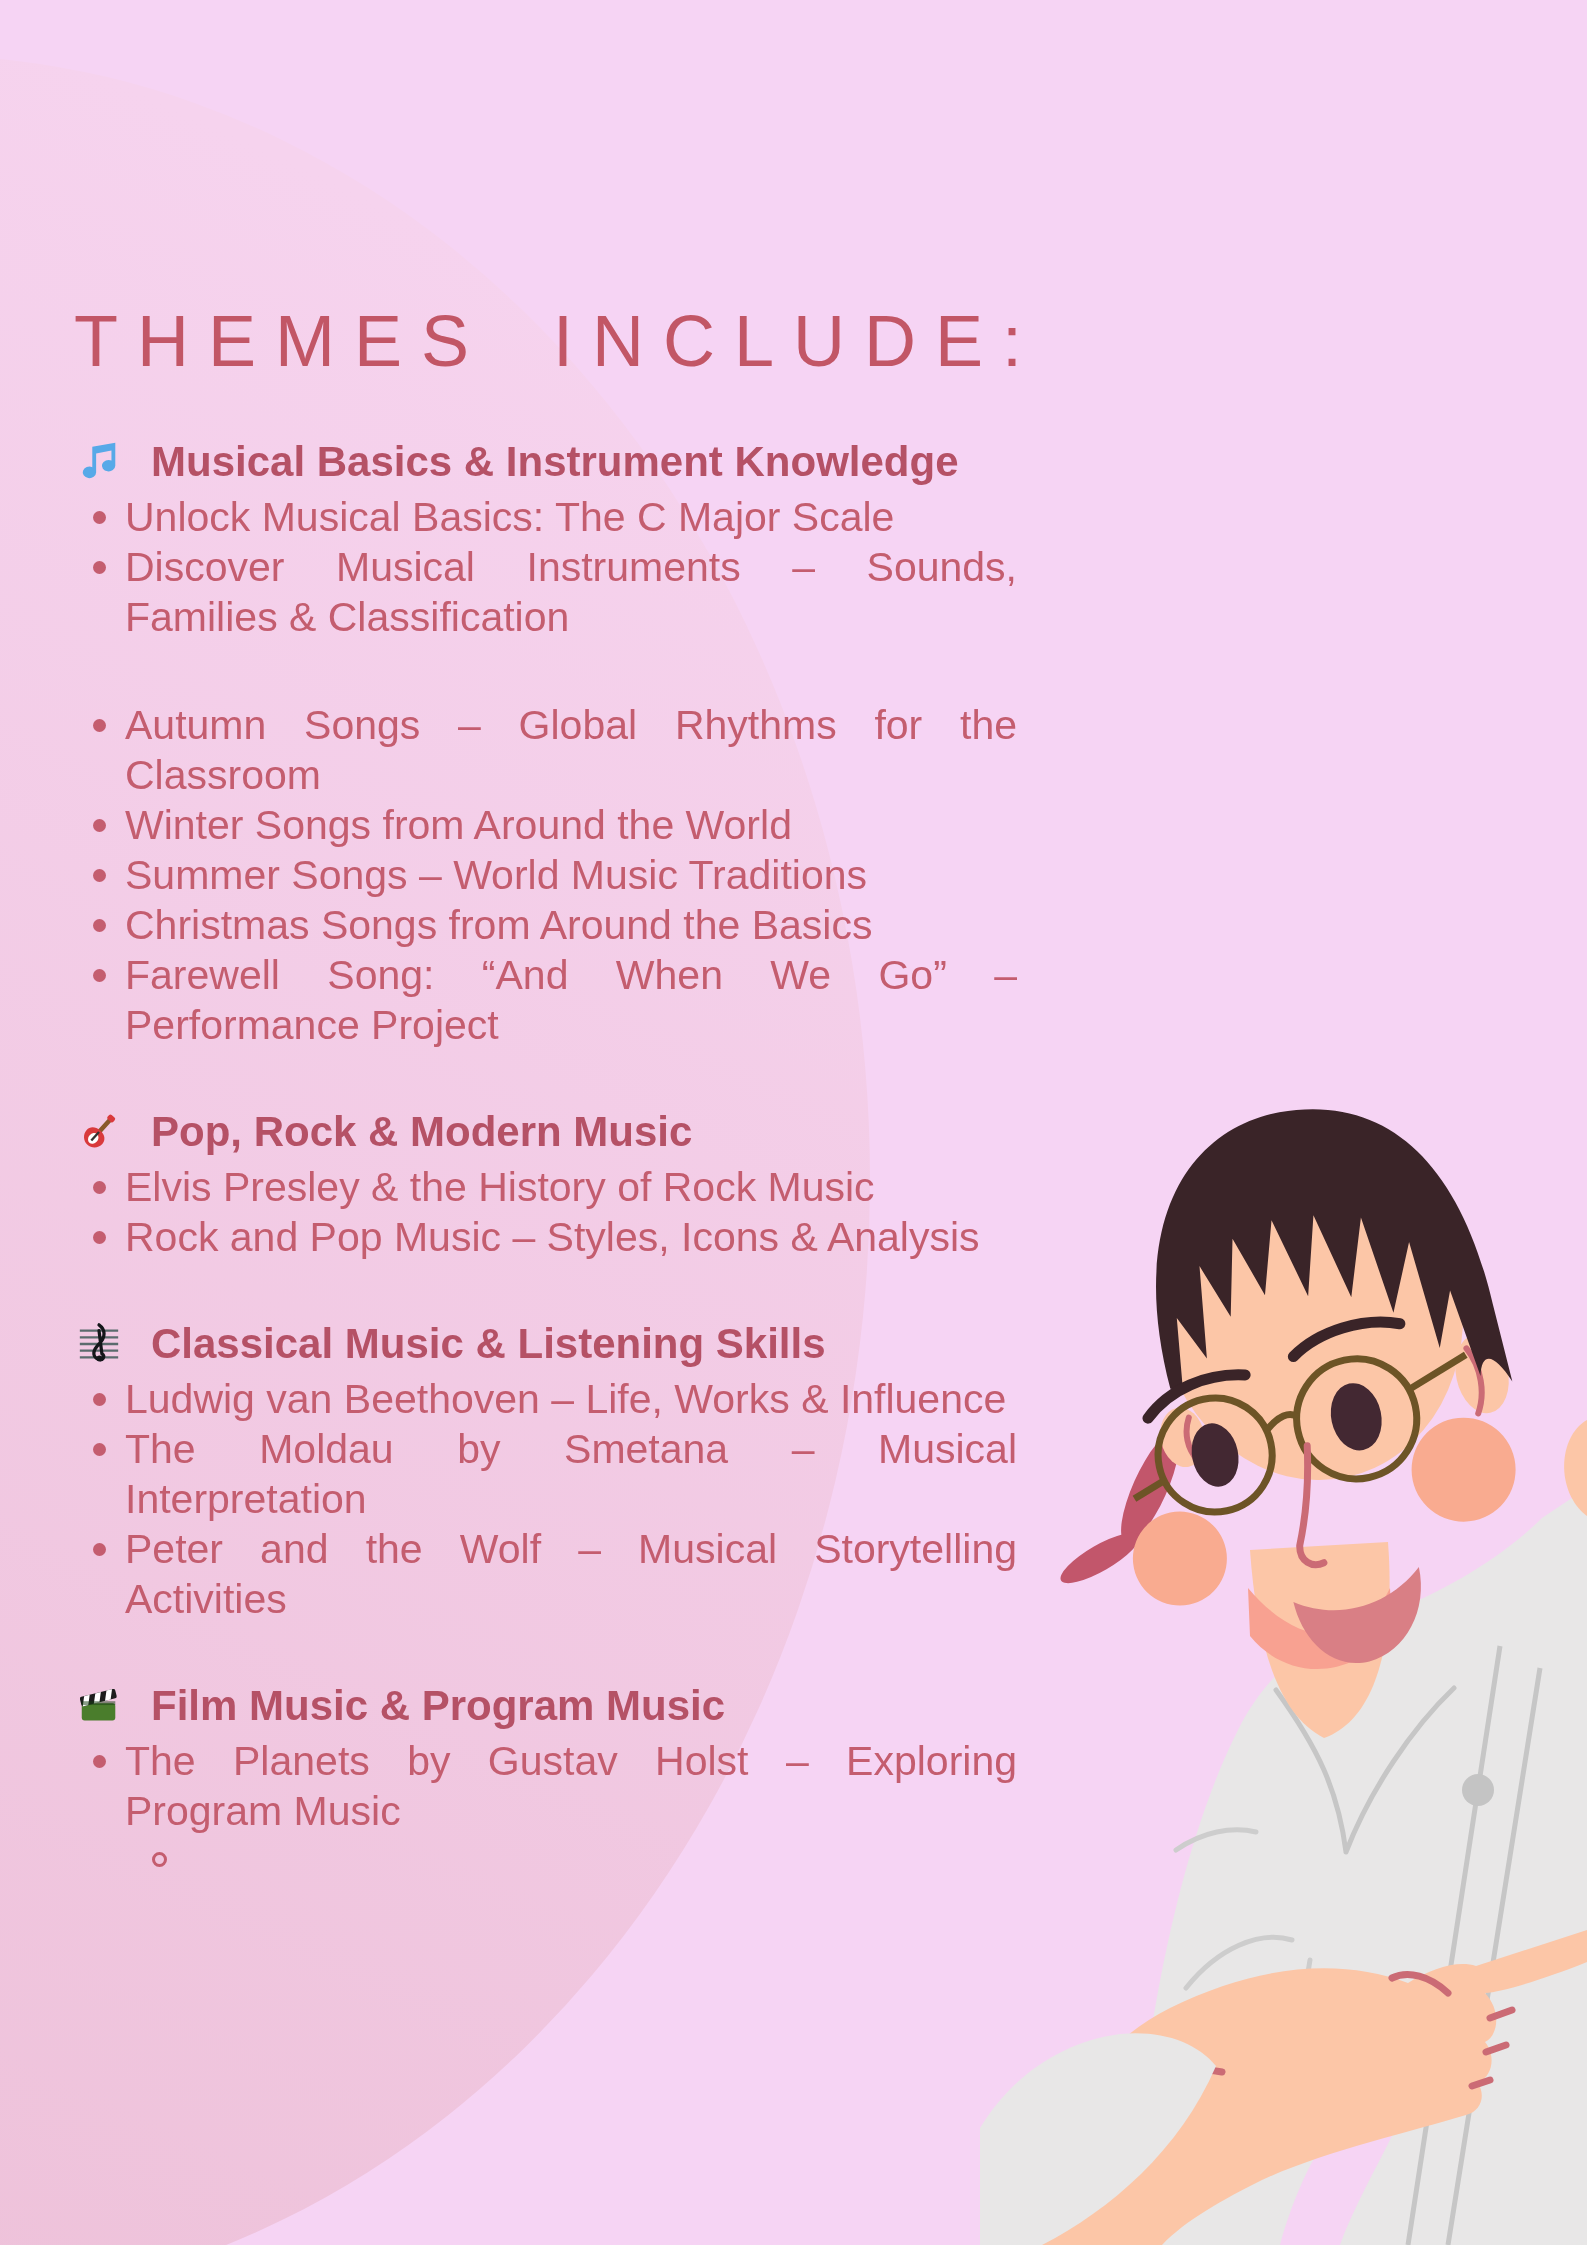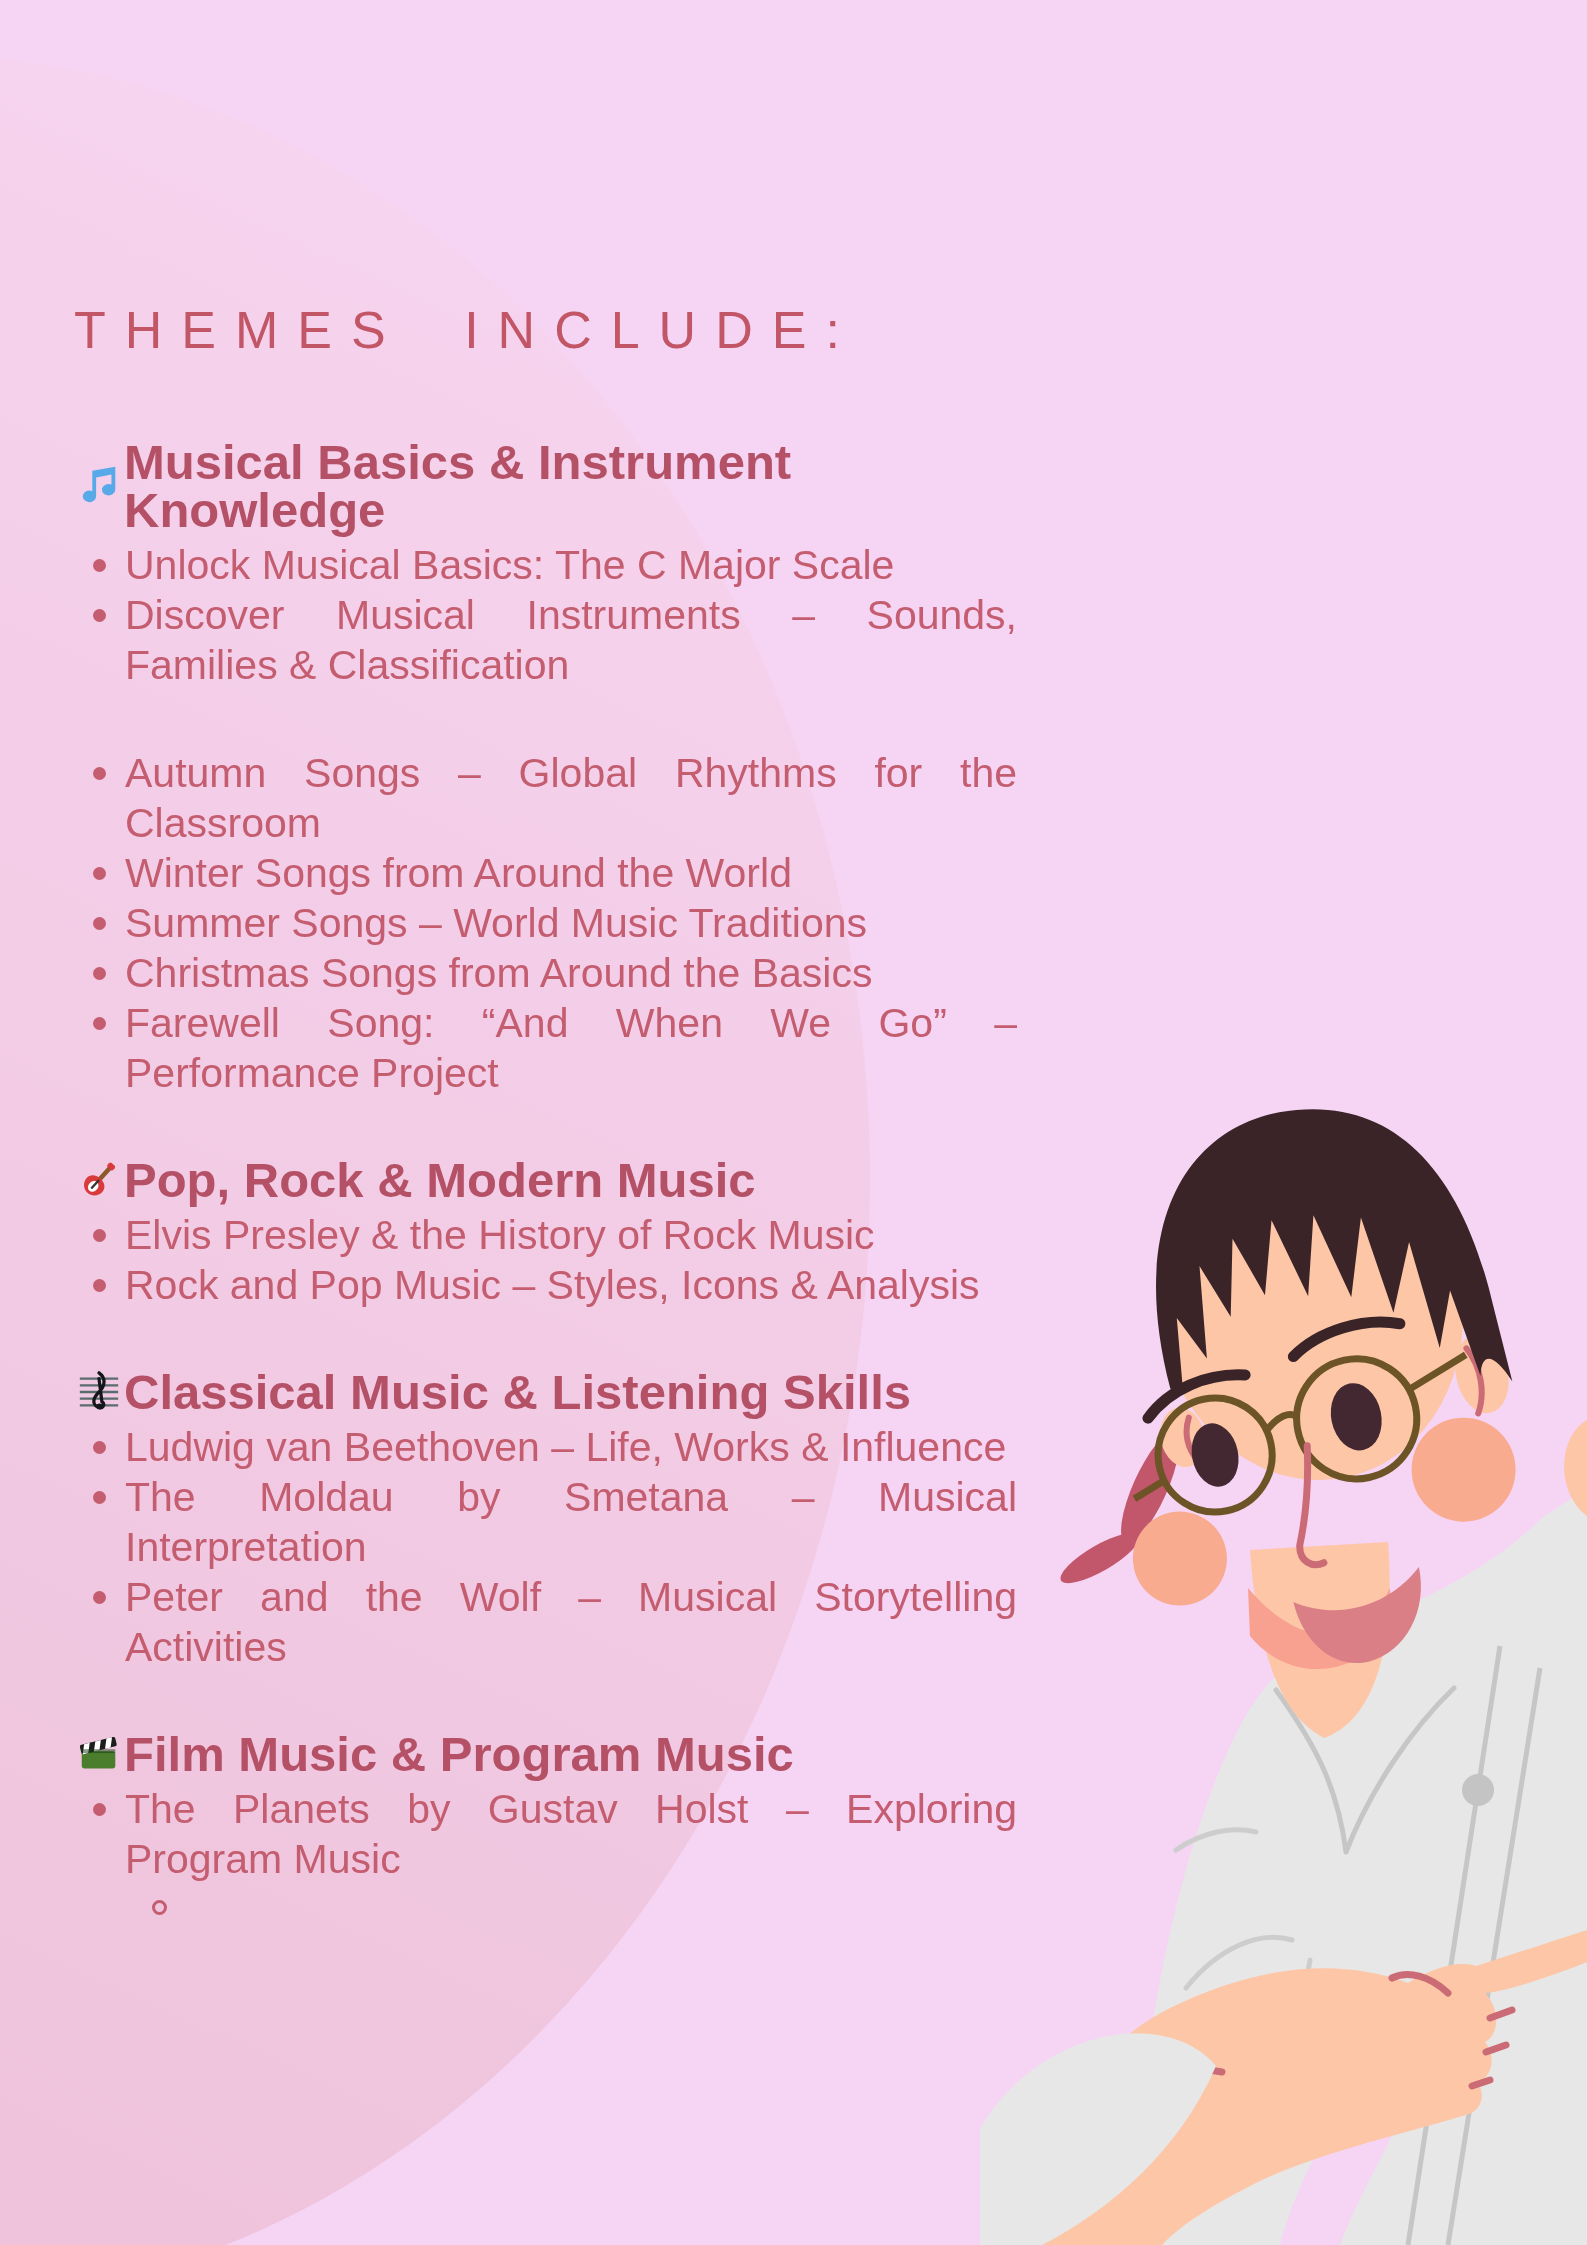--- a/index.html
+++ b/index.html
@@ -8,31 +8,31 @@
     position:relative;width:1587px;height:2245px;overflow:hidden;
     background:#f6d4f4;
   }
   .blob{
     position:absolute;left:-1030px;top:55px;width:1900px;height:2250px;
     border-radius:50%;
     background:linear-gradient(205deg,#f6d3ee 12%,#eec2da 85%);
   }
   .title{
     position:absolute;left:74px;top:300px;margin:0;
-    font-size:52px;font-weight:500;letter-spacing:19px;word-spacing:26px;
+    font-size:72px;font-weight:500;letter-spacing:19px;word-spacing:26px;
     color:#c25666;white-space:nowrap;
   }
   .content{
     position:absolute;left:76px;top:438px;width:945px;
     color:#c45d6f;font-size:41px;line-height:50px;
   }
   .sec{margin-bottom:58px;}
   .sec-h{
-    display:flex;align-items:center;gap:2px;
-    font-size:49px;line-height:48px;font-weight:bold;color:#b55166;
+    display:flex;align-items:center;gap:29px;
+    font-size:42px;line-height:48px;font-weight:bold;color:#b55166;
     margin-bottom:6px;
   }
   .ico{width:46px;height:46px;flex:none;display:inline-flex;align-items:center;justify-content:center;}
   .ico svg{width:46px;height:46px;display:block;}
   .sec ul{list-style:none;margin:4px;padding:0;}
   .li{display:flex;align-items:flex-start;}
   .dot{
     width:13px;height:13px;border-radius:50%;background:currentColor;
     margin:19px 19px 0 13px;flex:none;
   }

